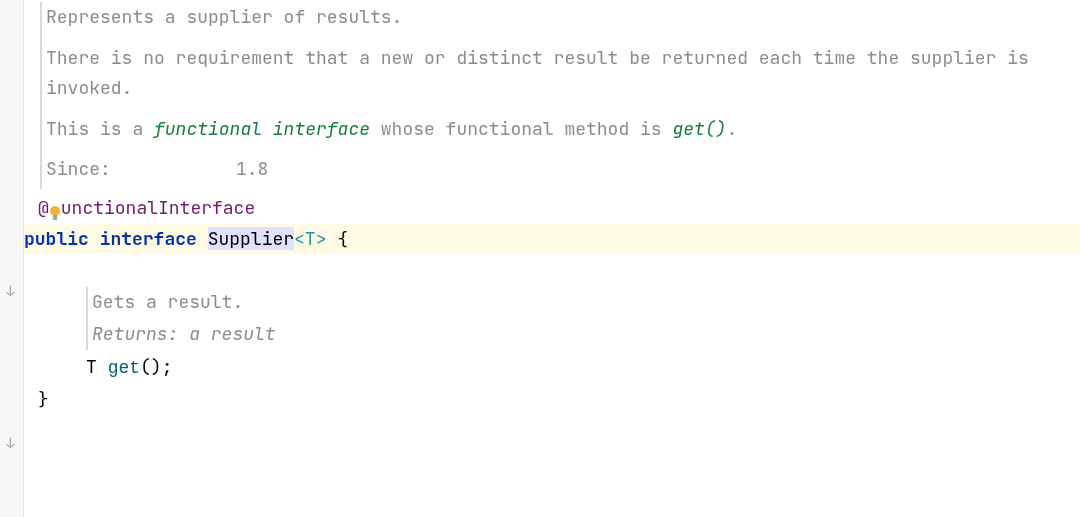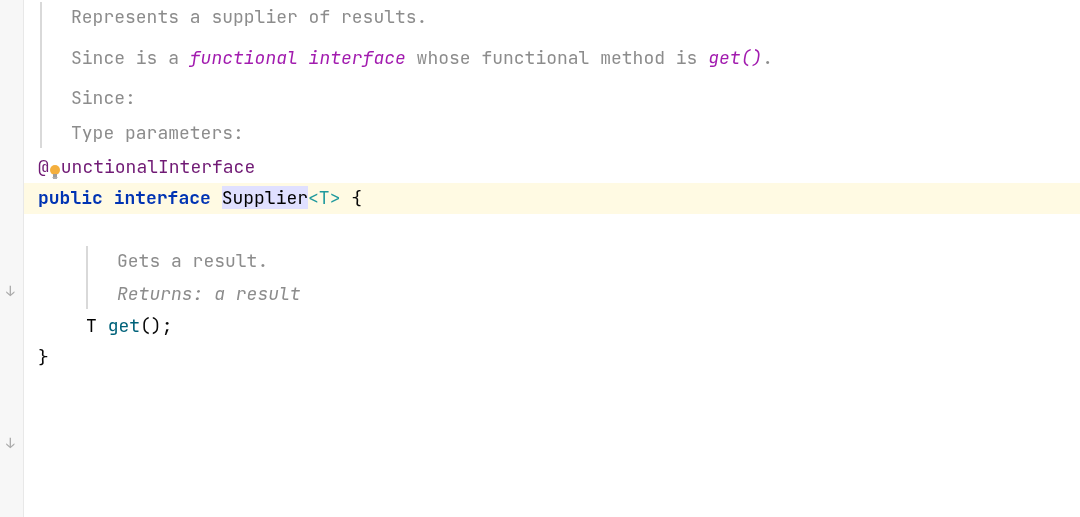--- a/index.html
+++ b/index.html
@@ -33,30 +33,30 @@
       color: #aaa;
       font-size: 14px;
     }
     .content {
       margin-left: 24px;
       padding-left: 14px;
     }
     .doc-block {
       border-left: 2px solid #d9d9d9;
       margin-left: 2px;
-      padding-left: 29px;
+      padding-left: 4px;
       color: #8c8c8c;
       margin-top: 2px;
     }
     .doc-para {
       margin-bottom: 10px;
       white-space: pre-wrap;
     }
     .doc-link {
-      color: #a21caf;
+      color: #15803d;
       font-style: italic;
     }
     .doc-row {
       display: flex;
       margin-bottom: 4px;
       align-items: flex-end;
     }
     .doc-label {
       width: 190px;
       flex-shrink: 0;
@@ -75,55 +75,55 @@
       display: inline-block;
       width: 16px;
       height: 16px;
       vertical-align: middle;
       margin-left: -2px;
       margin-right: -2px;
       margin-top: -3px;
     }
     .decl-line {
       background: #fffae3;
-      padding-left: 14px;
       margin-left: -14px;
       width: calc(100% + 14px);
     }
     .kw { color: #0033b3; font-weight: 600; }
     .type-name { color: #000000; }
     .generic { color: #20999d; }
     .sel { background: #e0e0ff; }
     .indent1 { padding-left: 48px; }
     .indent-doc2 {
       margin-left: 48px;
     }
     .text-dark { color: #080808; }
     .method-ret { color: #000000; }
-    .method-name { color: #00627a; }
+    .method-name { color: #00627a; font-family: Liberation Mono, monospace; }
     .brace { color: #080808; }
   </style>
 </head>
 <body>
 
 <div class="gutter">
   <span class="gutter-arrow" style="top:280px;">↓</span>
   <span class="gutter-arrow" style="top:432px;">↓</span>
 </div>
 
 <div class="content">
 
   <div class="doc-block">
     <div class="doc-para">Represents a supplier of results.</div>
-    <div class="doc-para"><span>Since is a </span><span class="doc-link">functional interface</span><span> whose functional method is </span><span class="doc-link">get()</span><span>.</span></div>
+    <div class="doc-para">There is no requirement that a new or distinct result be returned each time the supplier is invoked.</div>
+    <div class="doc-para"><span>This is a </span><span class="doc-link">functional interface</span><span> whose functional method is </span><span class="doc-link">get()</span><span>.</span></div>
     <div class="doc-row">
       <div class="doc-label">Since:</div>
+      <div class="doc-value">1.8</div>
     </div>
     <div class="doc-row">
-      <div class="doc-label">Type parameters:</div>
     </div>
   </div>
 
   <div class="code-line annotation-line"><span>@</span><span class="bulb-icon"><svg width="16" height="16" viewBox="0 0 16 16">
           <circle cx="8" cy="6" r="5" fill="#f4af3d"></circle>
           <rect x="6" y="10" width="4" height="3" fill="#9e9e9e"></rect>
           <rect x="5.5" y="13.2" width="5" height="0.7" fill="#888"></rect>
           <rect x="6" y="14.3" width="4" height="0.7" fill="#888"></rect>
         </svg></span><span>unctionalInterface</span></div>
 

